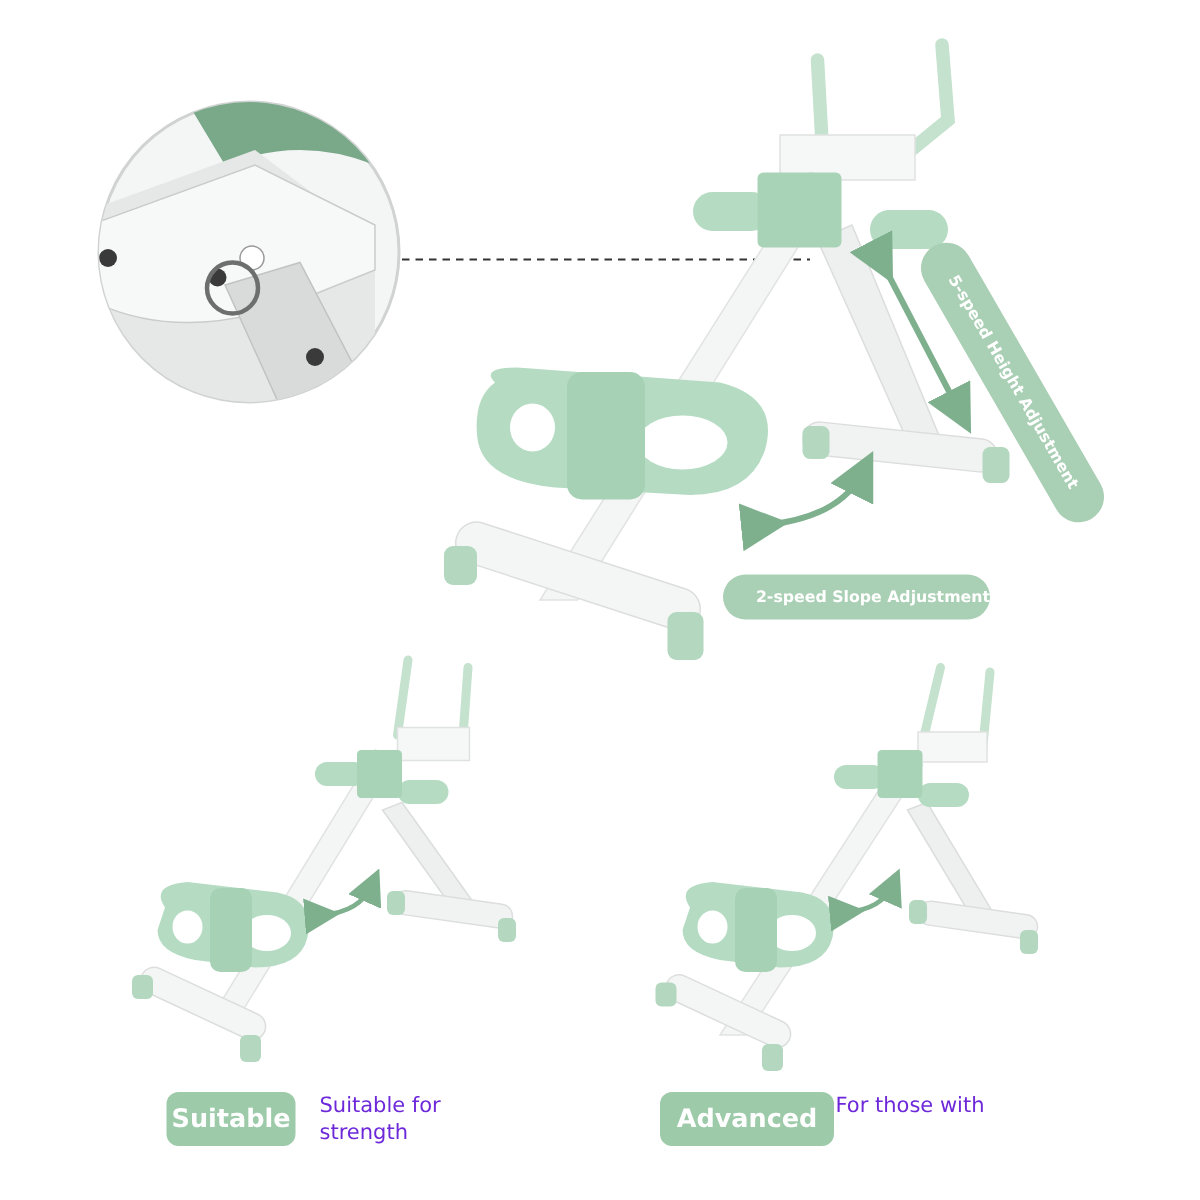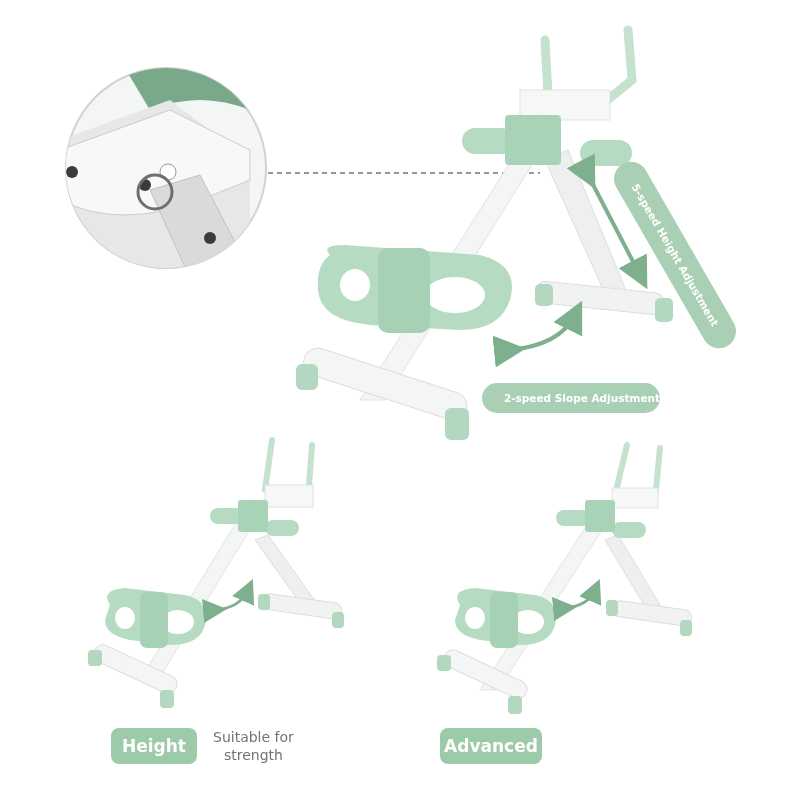--- a/index.html
+++ b/index.html
@@ -3,21 +3,21 @@
 <meta charset="utf-8">
 <style>
   html,body{margin:0;padding:0;background:#ffffff;}
   body{width:800px;height:800px;position:relative;overflow:hidden;font-family:"DejaVu Sans","Liberation Sans",sans-serif;}
   svg{position:absolute;left:0;top:0;}
   .pill{position:absolute;color:#ffffff;display:flex;align-items:center;justify-content:center;white-space:nowrap;}
   .slope-pill{left:482px;top:383px;width:178px;height:30px;border-radius:15px;background:#a9cfb4;font-size:10.5px;font-weight:bold;justify-content:flex-end;}
   .height-pill{left:658px;top:150px;width:34px;height:210px;border-radius:17px;background:#a9cfb4;transform:rotate(-30deg);transform-origin:center;}
   .height-pill span{display:block;transform:rotate(90deg);font-size:10.5px;font-weight:bold;white-space:nowrap;}
   .level-badge{position:absolute;height:36px;border-radius:8px;background:#9dcaa9;color:#fff;font-weight:bold;font-size:17px;display:flex;align-items:center;justify-content:center;}
-  .level-desc{position:absolute;color:#737373;font-size:14px;line-height:18px;text-align:center;}
+  .level-desc{position:absolute;color:#6d28d9;font-size:14px;line-height:18px;}
 </style>
 </head>
 <body>
 
 <svg width="800" height="800" viewBox="0 0 800 800">
   <defs>
     <clipPath id="insetClip">
         <circle cx="166" cy="168" r="100"></circle>
       </clipPath>
     <marker id="ah" markerWidth="8" markerHeight="8" refX="4" refY="4" orient="auto">
@@ -118,21 +118,22 @@
   </g>
 </svg>
 
 <div class="pill height-pill">
   <span>5-speed Height Adjustment</span>
 </div>
 <div class="pill slope-pill">
   <span>2-speed Slope Adjustment</span>
 </div>
 
-<div class="level-badge" style="left:111px;top:728px;width:86px;">Height</div>
+<div class="level-badge" style="left:111px;top:728px;width:86px;">Suitable</div>
 <div class="level-desc" style="left:213px;top:728px;">
   <div>Suitable for</div>
   <div>strength</div>
 </div>
 
-<div class="level-badge" style="left:440px;top:728px;width:102px;">Advanced</div>
+<div class="level-badge" style="left:440px;top:728px;width:116px;">Advanced</div>
 <div class="level-desc" style="left:557px;top:728px;">
+  <div>For those with</div>
 </div>
 
 </body></html>

